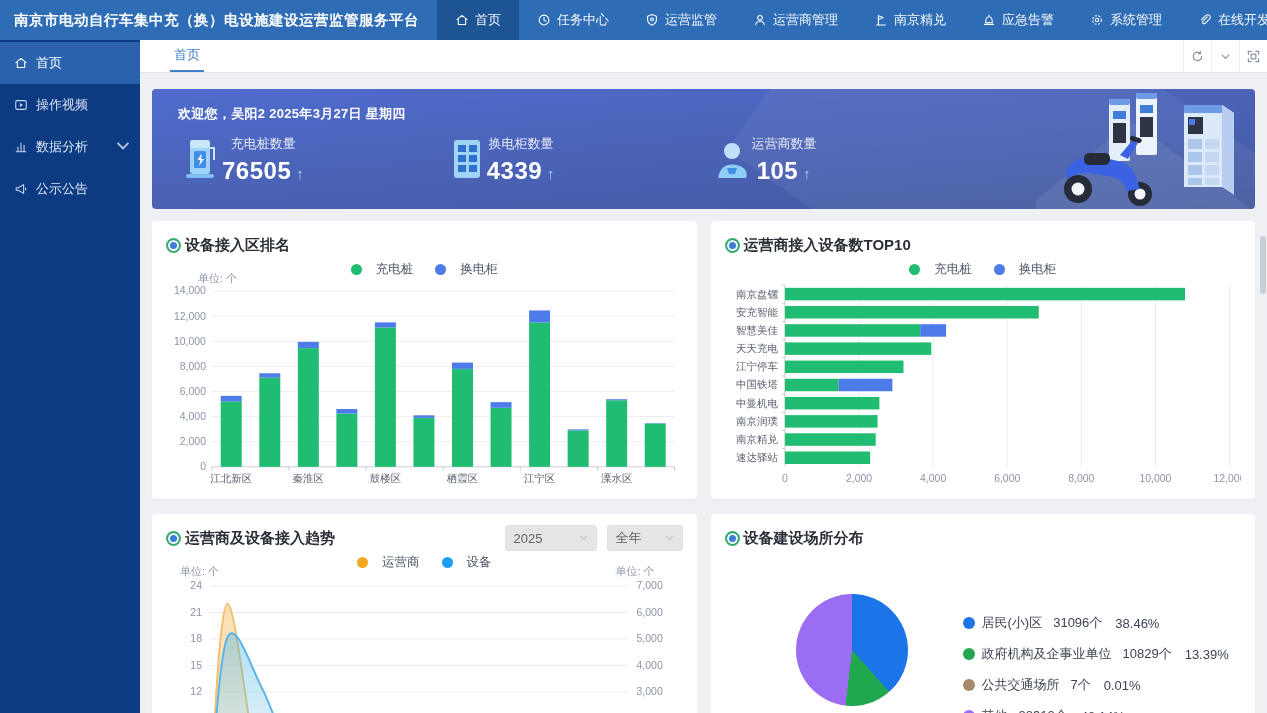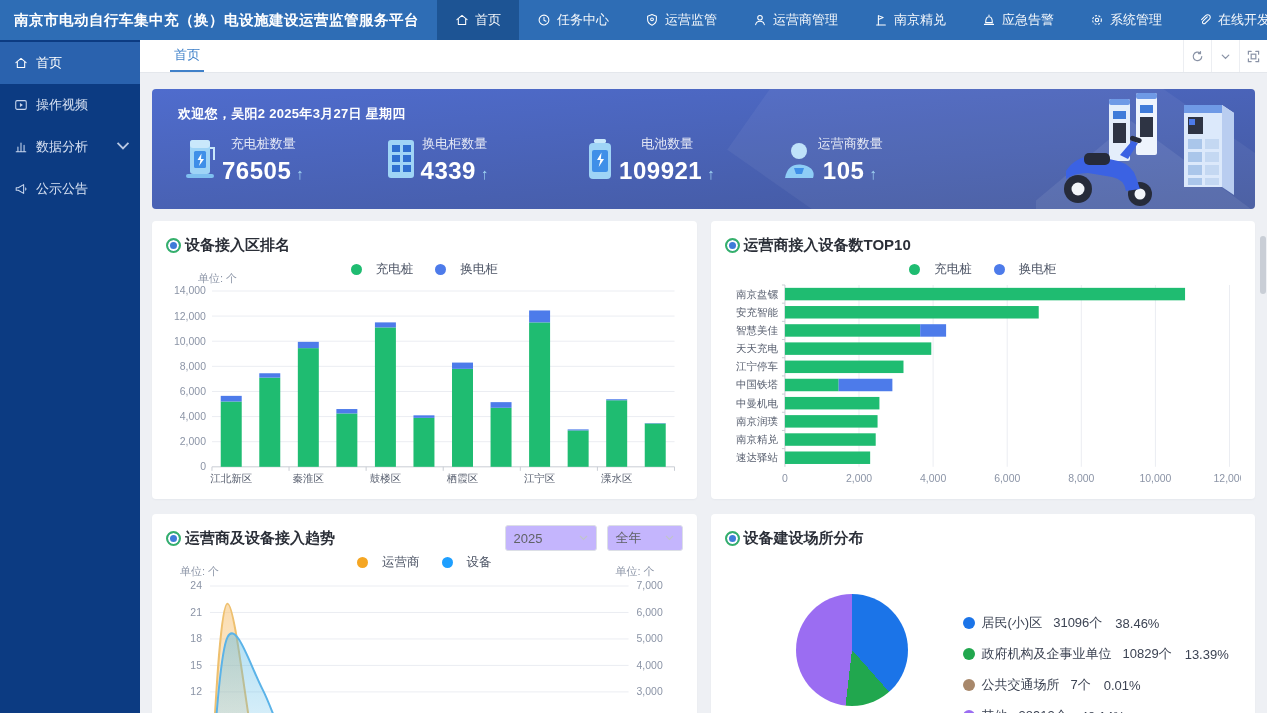--- a/index.html
+++ b/index.html
@@ -58,21 +58,21 @@
   .tico { width:15px; height:15px; border-radius:50%; background:#3f7bd9; border:2px solid #35b06b; box-shadow:inset 0 0 0 2px #fff; flex:0 0 15px; }
   .chart-head { position:relative; height:22px; margin-top:2px; }
   .unit { position:absolute; left:32px; top:12px; font-size:11px; color:#8b94a6; }
   .unit-r { left:auto; right:28px; }
   .legend { position:absolute; left:0; right:0; top:2px; display:flex; justify-content:center; gap:22px; }
   .legend-item { display:flex; align-items:center; gap:14px; font-size:12.5px; color:#4a5263; cursor:pointer; }
   .ldot { width:11px; height:11px; border-radius:50%; }
   .chart-svg { display:block; width:100%; }
   .title-right { margin-left:auto; display:flex; gap:10px; }
   .sel { width:92px; height:26px; border:1px solid #dcdfe6; border-radius:3px; display:flex; align-items:center;
-    font-size:13px; color:#606266; font-weight:normal; padding:0 8px; cursor:pointer; background:#c4b5fd; }
+    font-size:13px; color:#606266; font-weight:normal; padding:0 8px; cursor:pointer; background:#e5e5e5; }
   .sel.small { width:76px; }
   .sel svg { margin-left:auto; width:9px; height:6px; }
 
   
   .pie { position:absolute; left:85px; top:80px; width:112px; height:112px; border-radius:50%; }
   .pie-legend { position:absolute; left:252px; top:100px; display:flex; flex-direction:column; gap:13px; }
   .pl-item { display:flex; align-items:center; gap:7px; font-size:13px; color:#3c4353; cursor:pointer; white-space:nowrap; }
   .pl-item .ldot { width:12px; height:12px; }
   .pl-count { margin-left:4px; }
   .pl-pct { margin-left:6px; }
@@ -264,34 +264,20 @@
                     <rect x="20" y="7" width="8" height="7" fill="#2e6fd0"></rect>
                     <rect x="9" y="17" width="8" height="7" fill="#2e6fd0"></rect>
                     <rect x="20" y="17" width="8" height="7" fill="#2e6fd0"></rect>
                     <rect x="9" y="27" width="8" height="7" fill="#2e6fd0"></rect>
                     <rect x="20" y="27" width="8" height="7" fill="#2e6fd0"></rect>
                   </svg>
                 </span>
                 <div>
                   <div class="stat-label">换电柜数量</div>
                   <div class="stat-value">4339<span class="stat-arrow">↑</span></div>
-                </div>
-              </div>
-              <div class="stat">
-                <span class="stat-ico">
-                  <svg viewBox="0 0 38 44">
-                    <rect x="13" y="1" width="12" height="4" rx="1.5" fill="#c9e8fb"></rect>
-                    <rect x="8" y="5" width="22" height="36" rx="4" fill="#9fd4f6"></rect>
-                    <rect x="11" y="12" width="16" height="22" rx="2" fill="#3f8fe8"></rect>
-                    <path d="M20.5 14.5 16 22h3.4l-1.7 7 5.3-8h-3.2z" fill="#fff"></path>
-                  </svg>
-                </span>
-                <div>
-                  <div class="stat-label">电池数量</div>
-                  <div class="stat-value">109921<span class="stat-arrow">↑</span></div>
                 </div>
               </div>
               <div class="stat">
                 <span class="stat-ico">
                   <svg viewBox="0 0 38 44">
                     <circle cx="19" cy="13" r="8" fill="#bfe2fa"></circle>
                     <path d="M5 40c1.6-9.5 7-13.5 14-13.5S36.4 30.5 33 40z" fill="#8ecdf6"></path>
                     <path d="M14 30h10l-2 6h-6z" fill="#3f8fe8"></path>
                   </svg>
                 </span>

